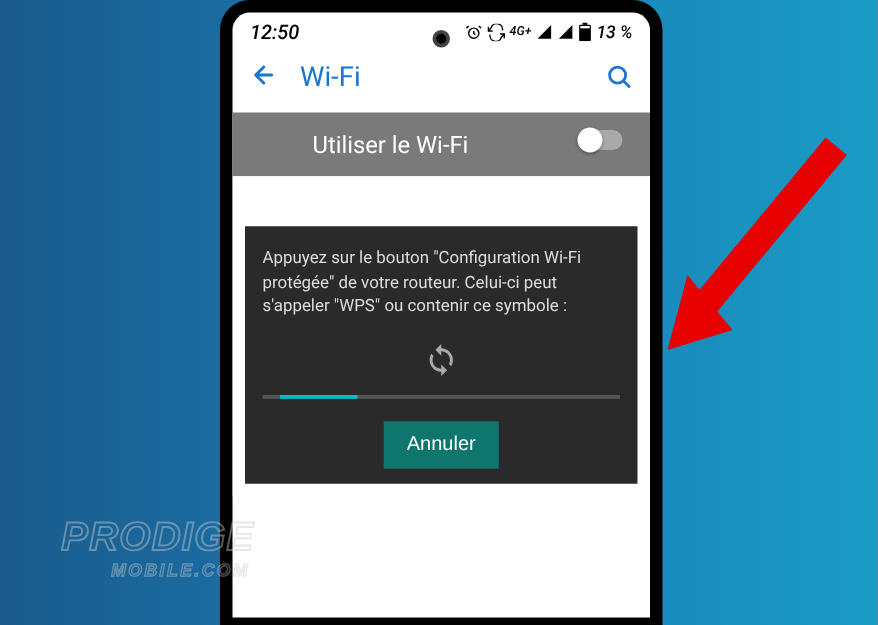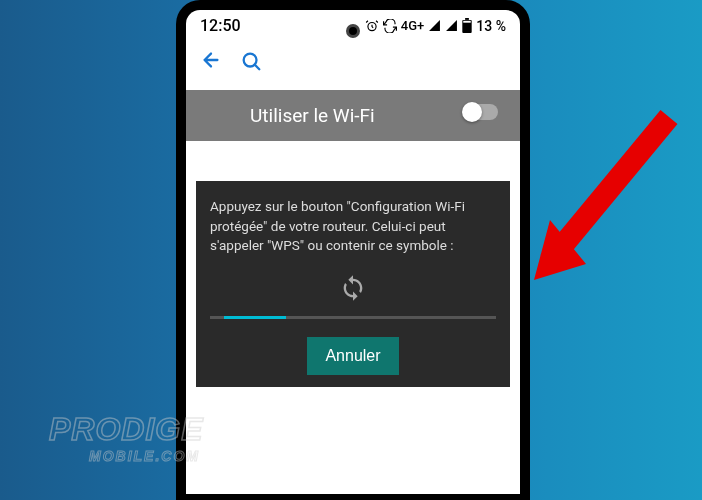--- a/index.html
+++ b/index.html
@@ -30,20 +30,21 @@
     overflow: hidden;
   }
   .status-bar {
     display: flex;
     justify-content: space-between;
     align-items: center;
     padding: 6px 14px 4px;
     font-size: 14px;
     font-weight: 500;
     color: #000;
+    font-style: italic;
   }
   .status-left { font-size: 16px; }
   .status-right {
     display: flex;
     align-items: center;
     gap: 4px;
     font-size: 12px;
   }
   .notch {
     position: absolute;
@@ -176,21 +177,21 @@
               <circle cx="12" cy="13" r="7"></circle>
               <path d="M12 10v3l2 2M5 3L2 6M22 6l-3-3"></path>
             </svg>
         </span>
         <span class="status-ico">
           <svg width="14" height="14" viewBox="0 0 24 24" fill="none" stroke="#000" stroke-width="2">
               <path d="M1 4v6h6M23 20v-6h-6"></path>
               <path d="M20.5 9A8 8 0 005 5.3L1 10m22 4l-4 4.7A8 8 0 013.5 15"></path>
             </svg>
         </span>
-        <span style="font-size:13px;line-height:1;">4G+</span>
+        <span style="font-size:10px;line-height:1;">4G+</span>
         <span class="status-ico">
           <svg width="13" height="13" viewBox="0 0 24 24" fill="#000">
               <path d="M2 22h20V2z"></path>
             </svg>
         </span>
         <span class="status-ico">
           <svg width="13" height="13" viewBox="0 0 24 24" fill="#000">
               <path d="M2 22h20V2z"></path>
             </svg>
         </span>
@@ -206,20 +207,21 @@
     </div>
 
     <div class="notch"></div>
 
     <div class="app-bar">
       <span class="back-arrow">
         <svg width="22" height="22" viewBox="0 0 24 24" fill="none" stroke="#1976d2" stroke-width="2.5" stroke-linecap="round" stroke-linejoin="round">
             <path d="M19 12H5M12 19l-7-7 7-7"></path>
           </svg>
       </span>
+      <span class="title">Wi-Fi</span>
       <span class="search-icon">
         <svg width="22" height="22" viewBox="0 0 24 24" fill="none" stroke="#1976d2" stroke-width="2.5" stroke-linecap="round">
             <circle cx="11" cy="11" r="7"></circle>
             <path d="M21 21l-5-5"></path>
           </svg>
       </span>
     </div>
 
     <div class="toggle-row">
       <span class="toggle-label">Utiliser le Wi-Fi</span>

